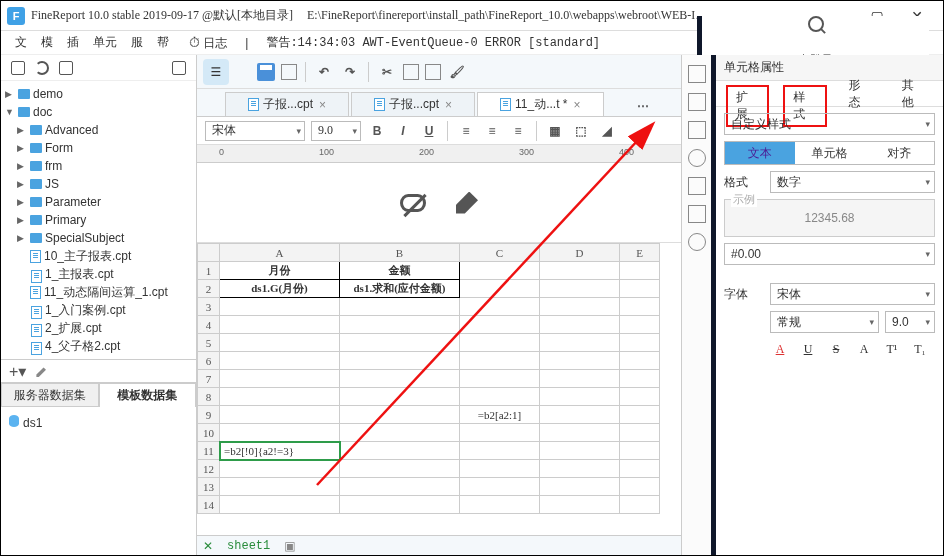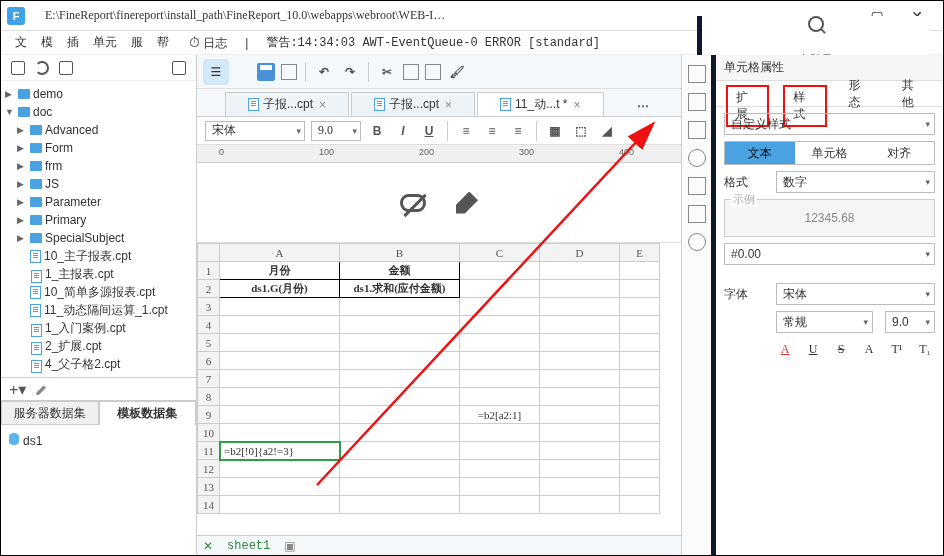--- a/index.html
+++ b/index.html
@@ -91,35 +91,36 @@
   .right{width:232px;border-left:5px solid #0f172a;display:flex;flex-direction:column;background:#fff;}
   .right .panel-title{height:26px;display:flex;align-items:center;padding:0 8px;font-family:SimSun;background:#f6f6f6;border-bottom:1px solid #ddd;}
   .prop-tabs{height:26px;display:flex;align-items:center;gap:14px;padding:0 10px;border-bottom:1px solid #ddd;}
   .prop-tab{padding:2px 8px;cursor:pointer;font-family:SimSun;}
   .red-box{border:2px solid #e11;margin-top:24px;}
   .right-body{padding:6px 8px;display:flex;flex-direction:column;gap:6px;font-family:SimSun;}
   .sel-full{height:22px;border:1px solid #bbb;display:flex;align-items:center;padding:0 6px;cursor:pointer;position:relative;}
   .sel-full::after{content:"▾";position:absolute;right:4px;color:#666;font-size:9px;}
   .seg{display:flex;border:1px solid #bbb;height:24px;}
   .seg div{flex:1;display:flex;align-items:center;justify-content:center;cursor:pointer;}
-  .seg .act{background:#4aa3e0;color:#000000;}
-  .row-f{display:flex;align-items:center;gap:12px;}
+  .seg .act{background:#4aa3e0;color:#4c1d95;}
+  .row-f{display:flex;align-items:center;gap:6px;}
   .row-f label{width:40px;}
   .example-box{border:1px solid #ccc;background:#f5f5f5;height:38px;display:flex;align-items:center;justify-content:center;color:#888;position:relative;}
   .example-box .lbl{position:absolute;top:-8px;left:6px;background:#fff;font-size:11px;color:#aaa;padding:0 2px;}
   .fmt-icons{display:flex;gap:8px;align-items:center;}
   .fi{width:20px;height:20px;display:flex;align-items:center;justify-content:center;border:1px solid transparent;cursor:pointer;font-family:"Times New Roman",serif;}
   
   .ellipsis{white-space:nowrap;overflow:hidden;text-overflow:ellipsis;}
 </style>
 </head>
 <body>
 
 <div class="titlebar">
   <span class="logo">F</span>
+  <span class="title-text ellipsis" style="max-width:330px">FineReport 10.0 stable 2019-09-17 @默认[本地目录]</span>
   <span style="width:14px"></span>
   <span class="title-text ellipsis" style="max-width:420px">E:\FineReport\finereport\install_path\FineReport_10.0\webapps\webroot\WEB-I…</span>
   <span class="spacer"></span>
   <span class="winbtn">—</span>
   <span class="winbtn">▢</span>
   <span class="winbtn">✕</span>
 </div>
 
 <div class="menubar">
   <span>文</span>
@@ -194,25 +195,20 @@
           <span>SpecialSubject</span>
         </div>
       <div class="tree-row ind1">
           <span class="arrow"></span>
           <span class="file"></span>
           <span>10_主子报表.cpt</span>
         </div>
       <div class="tree-row ind2">
           <span class="file"></span>
           <span>1_主报表.cpt</span>
-        </div>
-      <div class="tree-row ind1">
-          <span class="arrow"></span>
-          <span class="file"></span>
-          <span>10_简单多源报表.cpt</span>
         </div>
       <div class="tree-row ind1">
           <span class="arrow"></span>
           <span class="file"></span>
           <span>11_动态隔间运算_1.cpt</span>
         </div>
       <div class="tree-row ind2">
           <span class="file"></span>
           <span>1_入门案例.cpt</span>
         </div>

